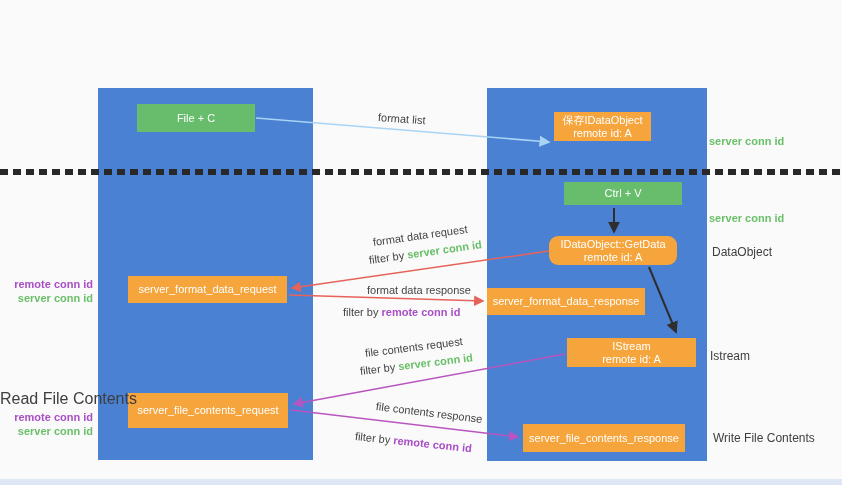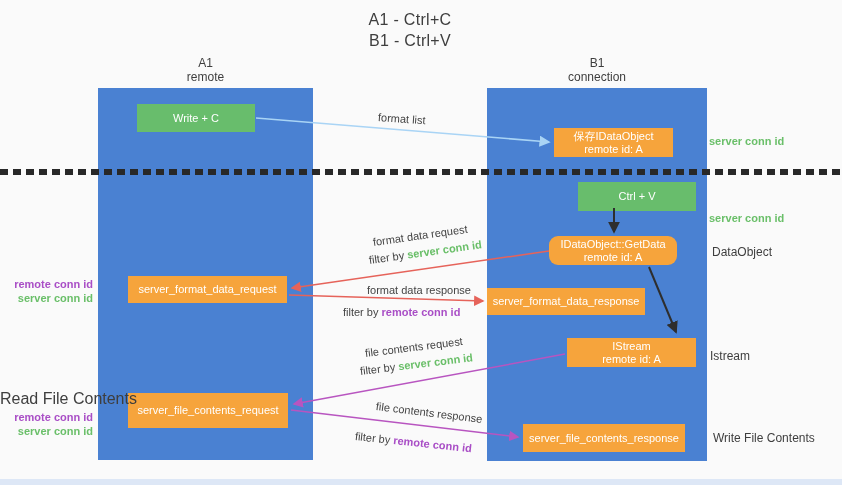--- a/index.html
+++ b/index.html
@@ -89,33 +89,21 @@
   .bottom-strip{
     position:absolute;left:0;top:479px;width:842px;height:6px;
     background:#dde7f6;
   }
 </style>
 </head>
 <body>
 
 <div class="stage">
 
-  <div class="title">
-    <div>A1 - Ctrl+C</div>
-    <div>B1 - Ctrl+V</div>
-  </div>
-
-  <div class="col-header a1">
-    <div>A1</div>
-    <div>remote</div>
-  </div>
-  <div class="col-header b1">
-    <div>B1</div>
-    <div>connection</div>
-  </div>
+
 
   <div class="col-rect a1"></div>
   <div class="col-rect b1"></div>
 
   <div class="dotted-line"></div>
 
   <svg class="arrows" width="842" height="485">
     <defs>
       <marker id="m-blue" viewBox="0 0 10 10" refX="8.5" refY="5" markerWidth="7" markerHeight="7" orient="auto">
         <path d="M0,0 L10,5 L0,10 z" class="fill-blue"></path>
@@ -133,29 +121,29 @@
     <line x1="256" y1="118" x2="549" y2="142" class="ln-blue" marker-end="url(#m-blue)"></line>
     <line x1="614" y1="208" x2="614" y2="232" class="ln-black" marker-end="url(#m-black)"></line>
     <line x1="549" y1="251" x2="292" y2="288" class="ln-red" marker-end="url(#m-red)"></line>
     <line x1="289" y1="295" x2="483" y2="301" class="ln-red" marker-end="url(#m-red)"></line>
     <line x1="649" y1="267" x2="676" y2="332" class="ln-black" marker-end="url(#m-black)"></line>
     <line x1="565" y1="354" x2="294" y2="404" class="ln-purple" marker-end="url(#m-purple)"></line>
     <line x1="291" y1="410" x2="518" y2="437" class="ln-purple" marker-end="url(#m-purple)"></line>
   </svg>
 
   <div class="box green" style="left:137px;top:104px;width:118px;height:28px;">
-    <div>Write + C</div>
-  </div>
-
-  <div class="box orange" style="left:554px;top:128px;width:119px;height:29px;">
+    <div>File + C</div>
+  </div>
+
+  <div class="box orange" style="left:554px;top:112px;width:97px;height:29px;">
     <div>保存IDataObject</div>
     <div>remote id: A</div>
   </div>
 
-  <div class="box green" style="left:578px;top:182px;width:118px;height:29px;">
+  <div class="box green" style="left:564px;top:182px;width:118px;height:23px;">
     <div>Ctrl + V</div>
   </div>
 
   <div class="box orange" style="left:549px;top:236px;width:128px;height:29px;border-radius:9px;">
     <div>IDataObject::GetData</div>
     <div>remote id: A</div>
   </div>
 
   <div class="box orange" style="left:128px;top:276px;width:159px;height:27px;">
     <div>server_format_data_request</div>

